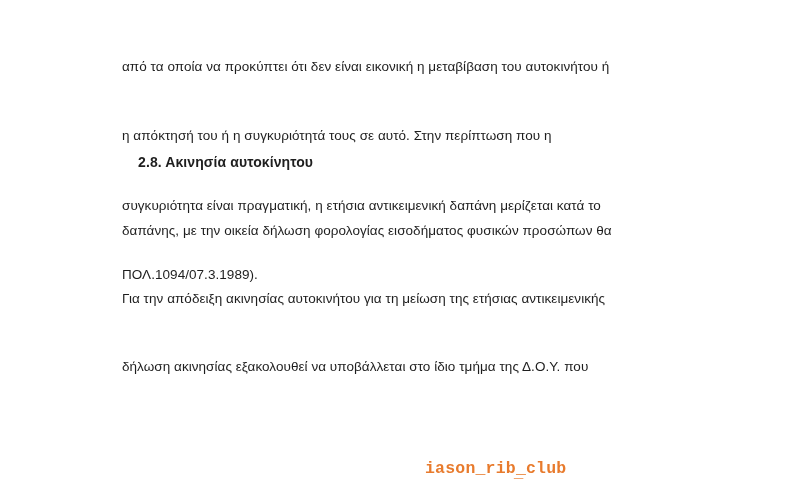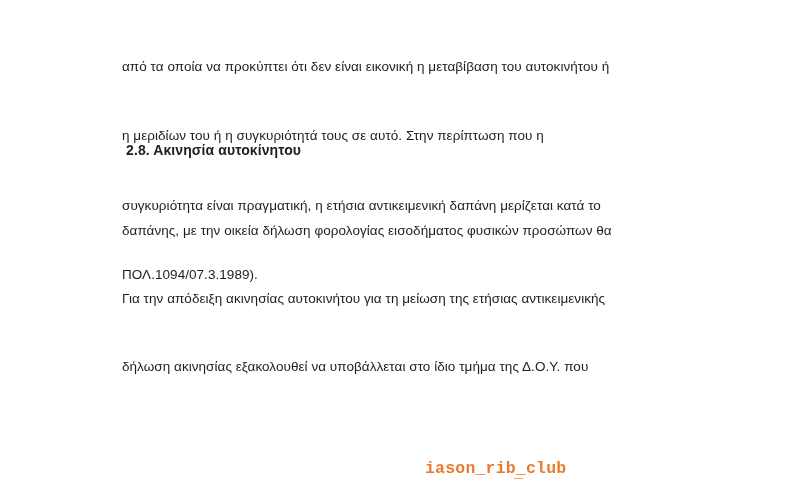--- a/index.html
+++ b/index.html
@@ -19,21 +19,21 @@
     white-space: pre;
     letter-spacing: 0.05px;
   }
   .para .line { white-space: pre; }
   .para1 { top: 9px;  line-height: 23.1px; }
   .para2 { top: 175px; line-height: 22.6px; }
   .heading {
     position: absolute;
     left: 122px;
     top: 138px;
-    margin: 4px;
+    margin: 16px;
     font-size: 14px;
     font-weight: 700;
     white-space: pre;
     letter-spacing: 0.1px;
   }
   .watermark {
     position: absolute;
     left: 425px;
     top: 459px;
     font-size: 16.5px;
@@ -55,21 +55,21 @@
     text-shadow: 1px 0 0 #ffffff, -1px 0 0 #ffffff, 0 -1px 0 #ffffff, 0 0 3px #ffffff;
   }
 </style>
 </head>
 <body>
 
 <div class="page" style="background: rgb(255, 255, 255); color: rgb(30, 30, 30);">
 
   <div class="para para1">
     <div class="line">από τα οποία να προκύπτει ότι δεν είναι εικονική η μεταβίβαση του αυτοκινήτου ή</div>
-    <div class="line">η μεριδίων του ή η συγκυριότητά τους σε αυτό. Στην περίπτωση που η</div>
+    <div class="line">η απόκτησή του ή η συγκυριότητά τους σε αυτό. Στην περίπτωση που η</div>
     <div class="line">συγκυριότητα είναι πραγματική, η ετήσια αντικειμενική δαπάνη μερίζεται κατά το</div>
     <div class="line">ΠΟΛ.1094/07.3.1989).</div>
   </div>
 
   <h2 class="heading">2.8. Ακινησία αυτοκίνητου</h2>
 
   <div class="para para2">
     <div class="line">δαπάνης, με την οικεία δήλωση φορολογίας εισοδήματος φυσικών προσώπων θα</div>
     <div class="line">Για την απόδειξη ακινησίας αυτοκινήτου για τη μείωση της ετήσιας αντικειμενικής</div>
     <div class="line">δήλωση ακινησίας εξακολουθεί να υποβάλλεται στο ίδιο τμήμα της Δ.Ο.Υ. που</div>

